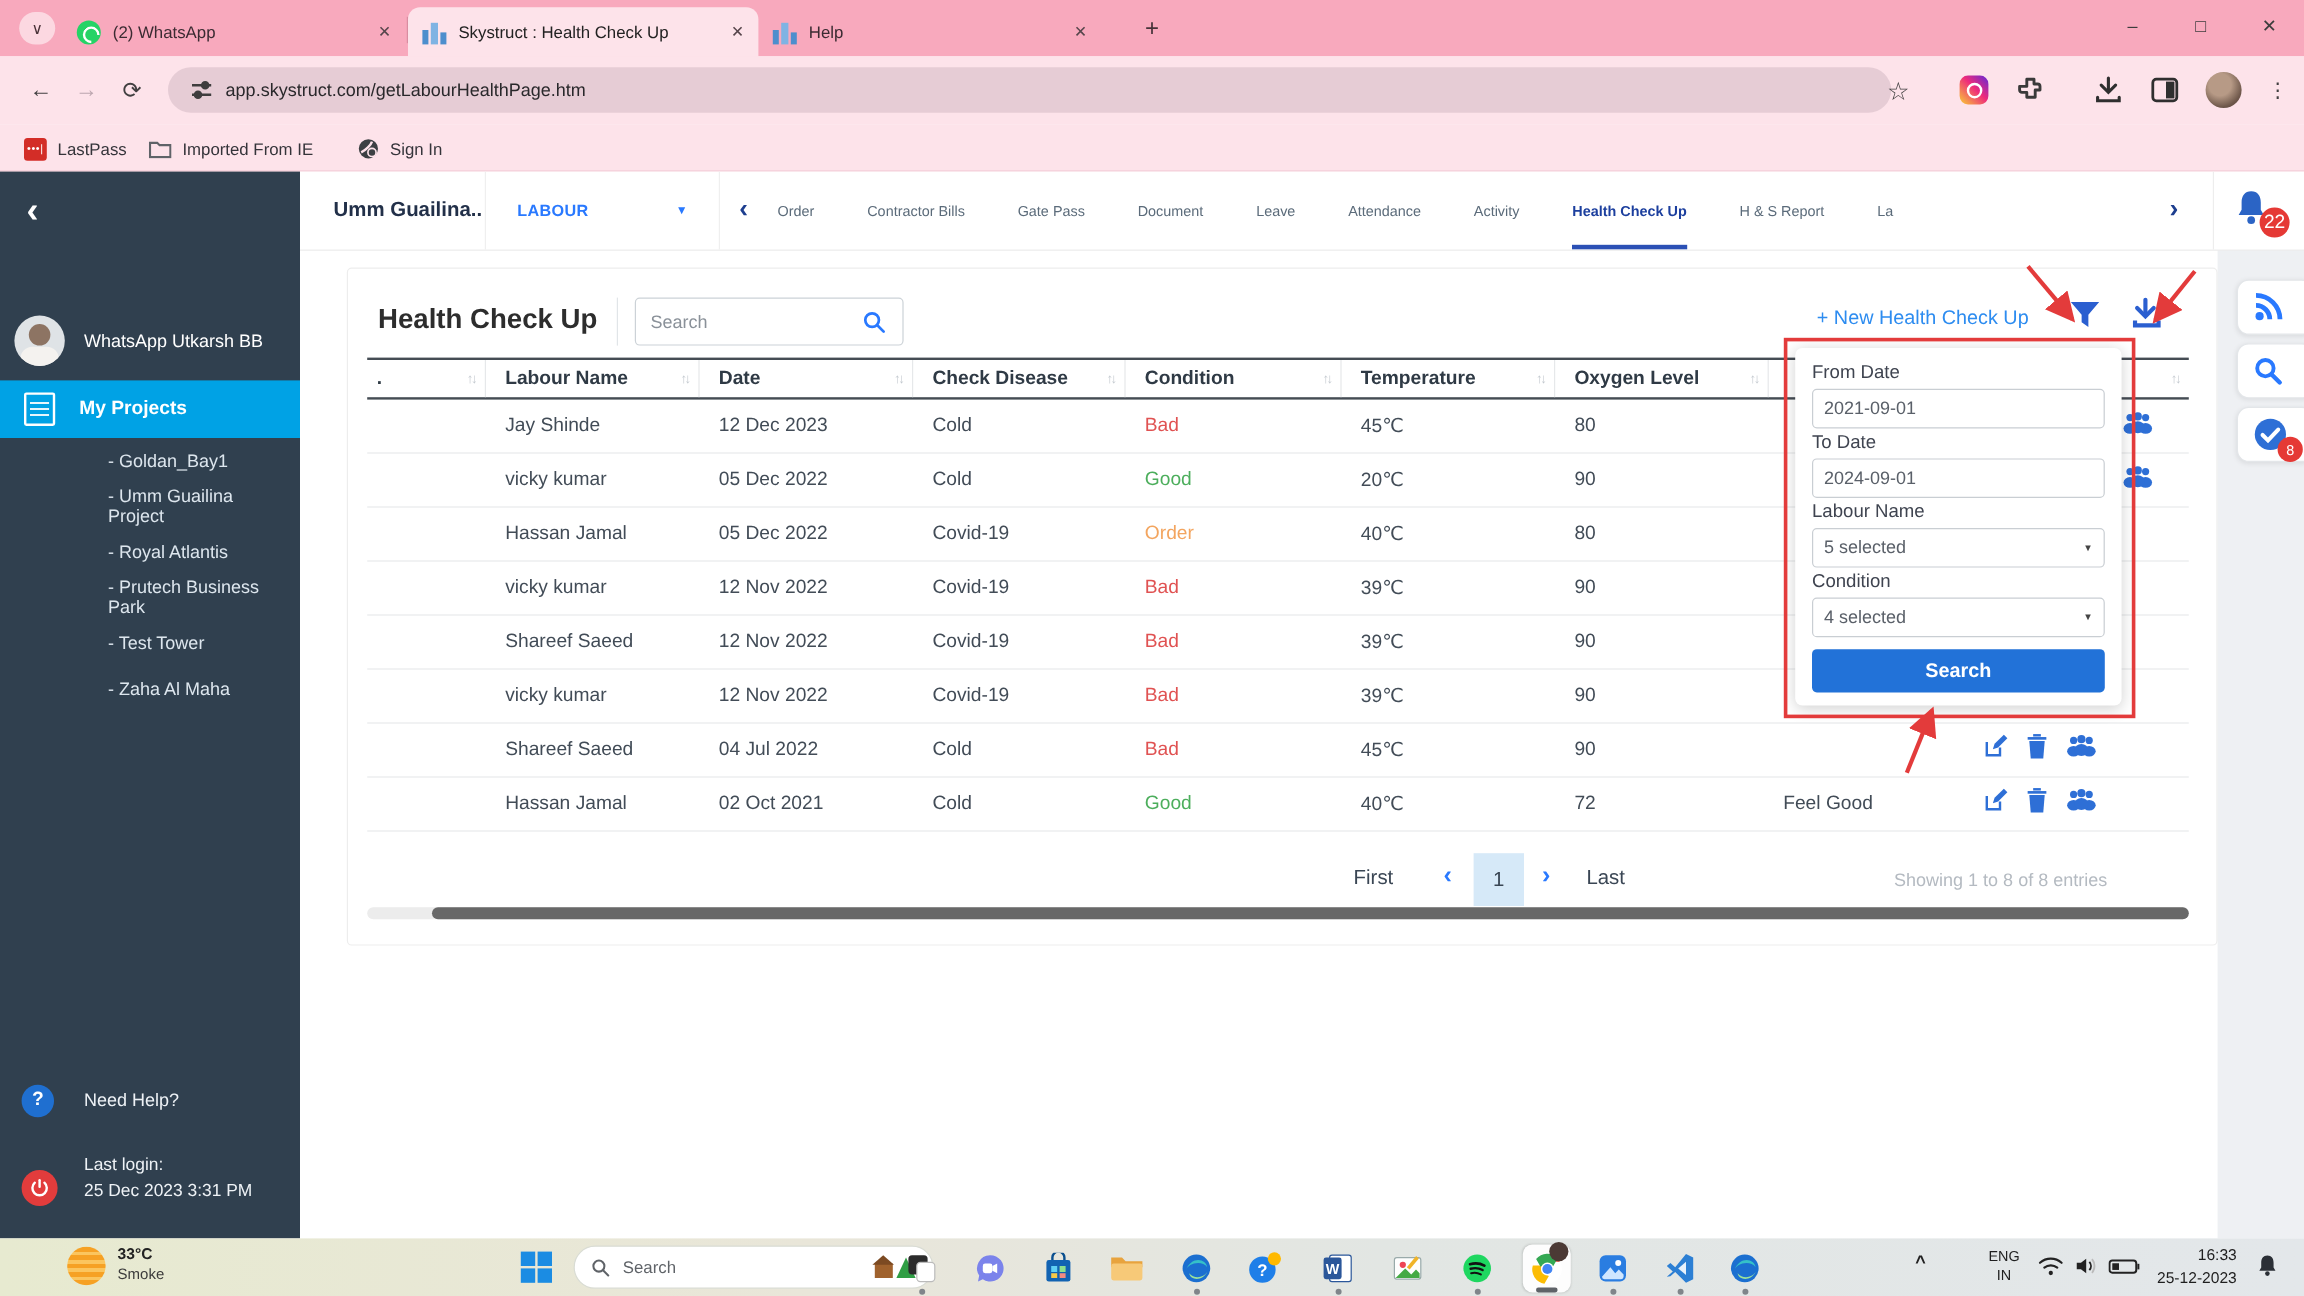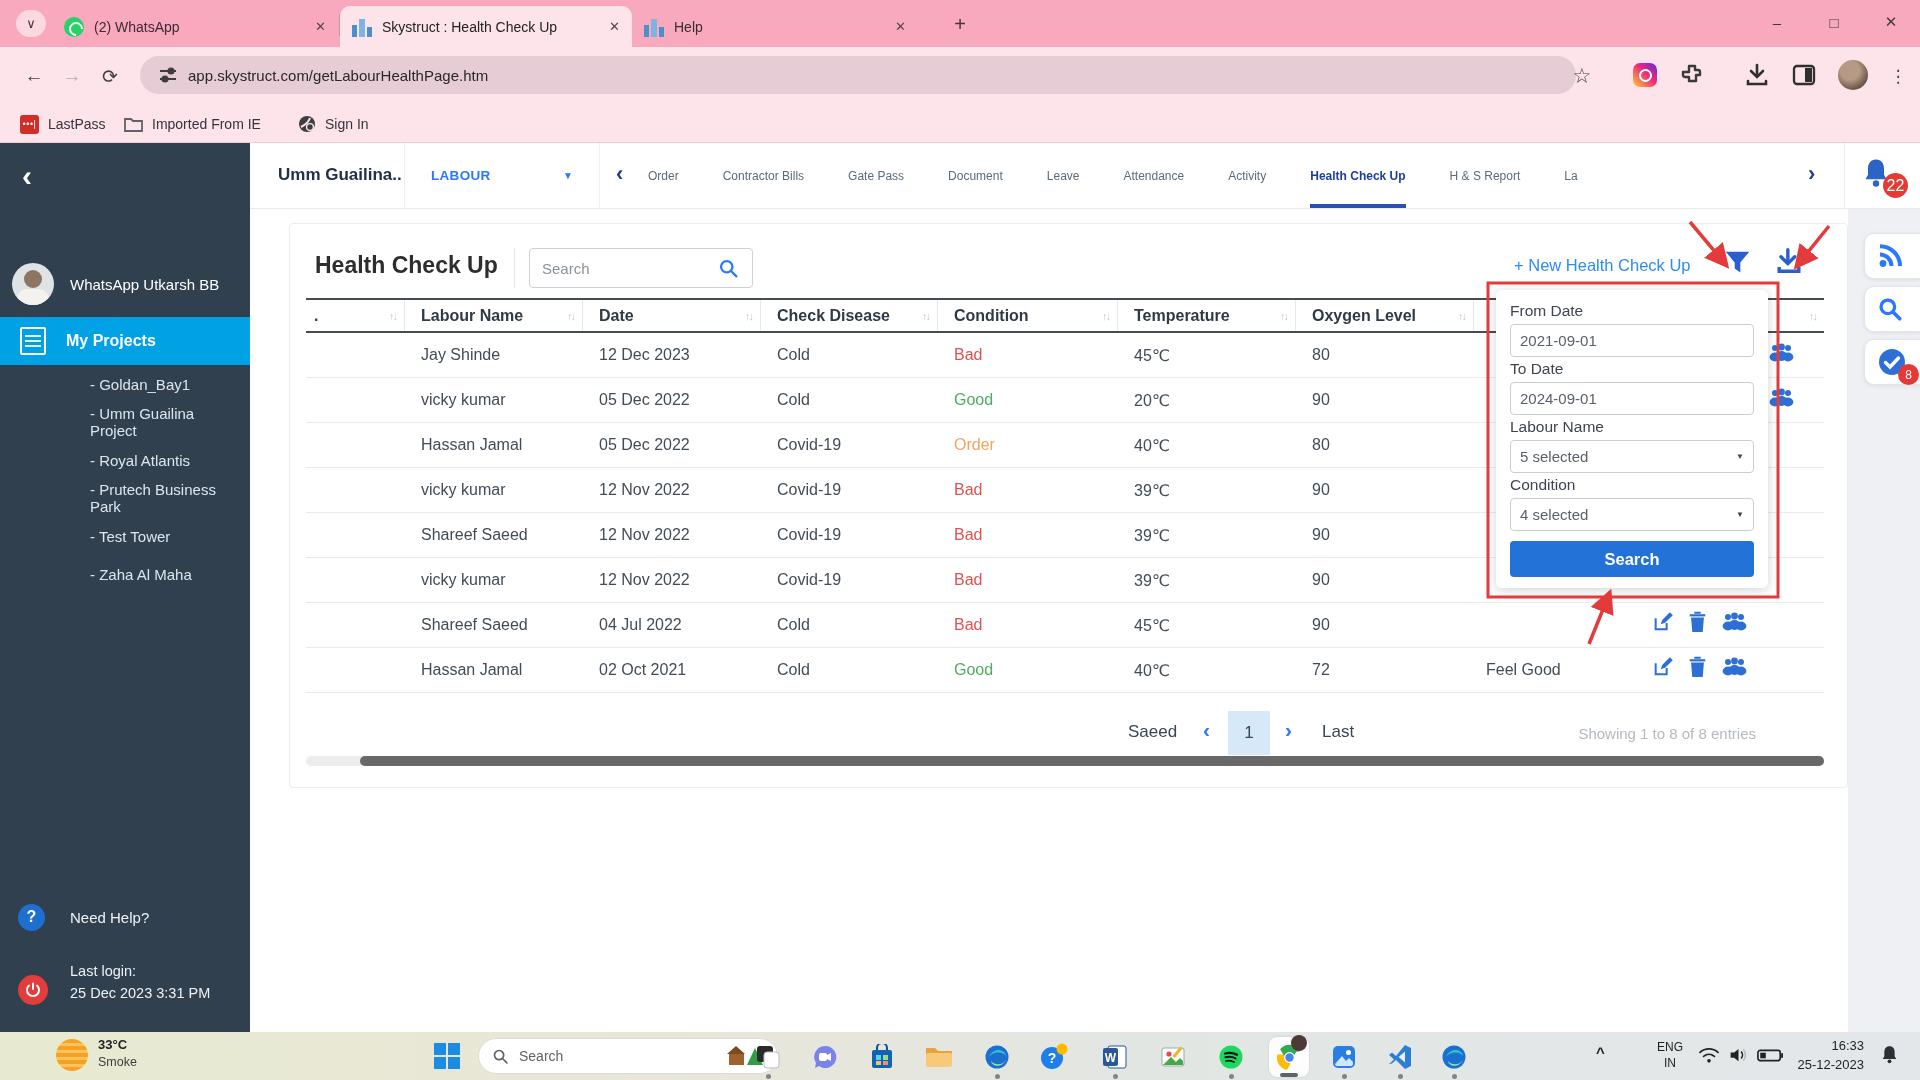--- a/index.html
+++ b/index.html
@@ -512,21 +512,21 @@
           <circle cx="7" cy="5" r="3"></circle>
           <circle cx="20" cy="5" r="3"></circle>
           <circle cx="13.5" cy="4" r="3.4"></circle>
       <ellipse cx="7" cy="14" rx="5.4" ry="4.4"></ellipse>
           <ellipse cx="20" cy="14" rx="5.4" ry="4.4"></ellipse>
           <ellipse cx="13.5" cy="13" rx="5.8" ry="5"></ellipse>
         </g>
     </svg>
   </div>
 
-  <div class="abs pg" style="left:1128px;top:722px;">Saeed</div>
+  <div class="abs pg" style="left:1128px;top:722px;">First</div>
   <div class="abs pg-chev" style="left:1203px;top:718px;">‹</div>
   <div class="abs pg-box">1</div>
   <div class="abs pg-chev" style="left:1285px;top:718px;">›</div>
   <div class="abs pg" style="left:1322px;top:722px;">Last</div>
   <div class="abs showing">Showing 1 to 8 of 8 entries</div>
   <div class="abs hscroll-track"></div>
   <div class="abs hscroll-thumb"></div>
 
   <div class="abs popup">
     <div class="flabel">From Date</div>

